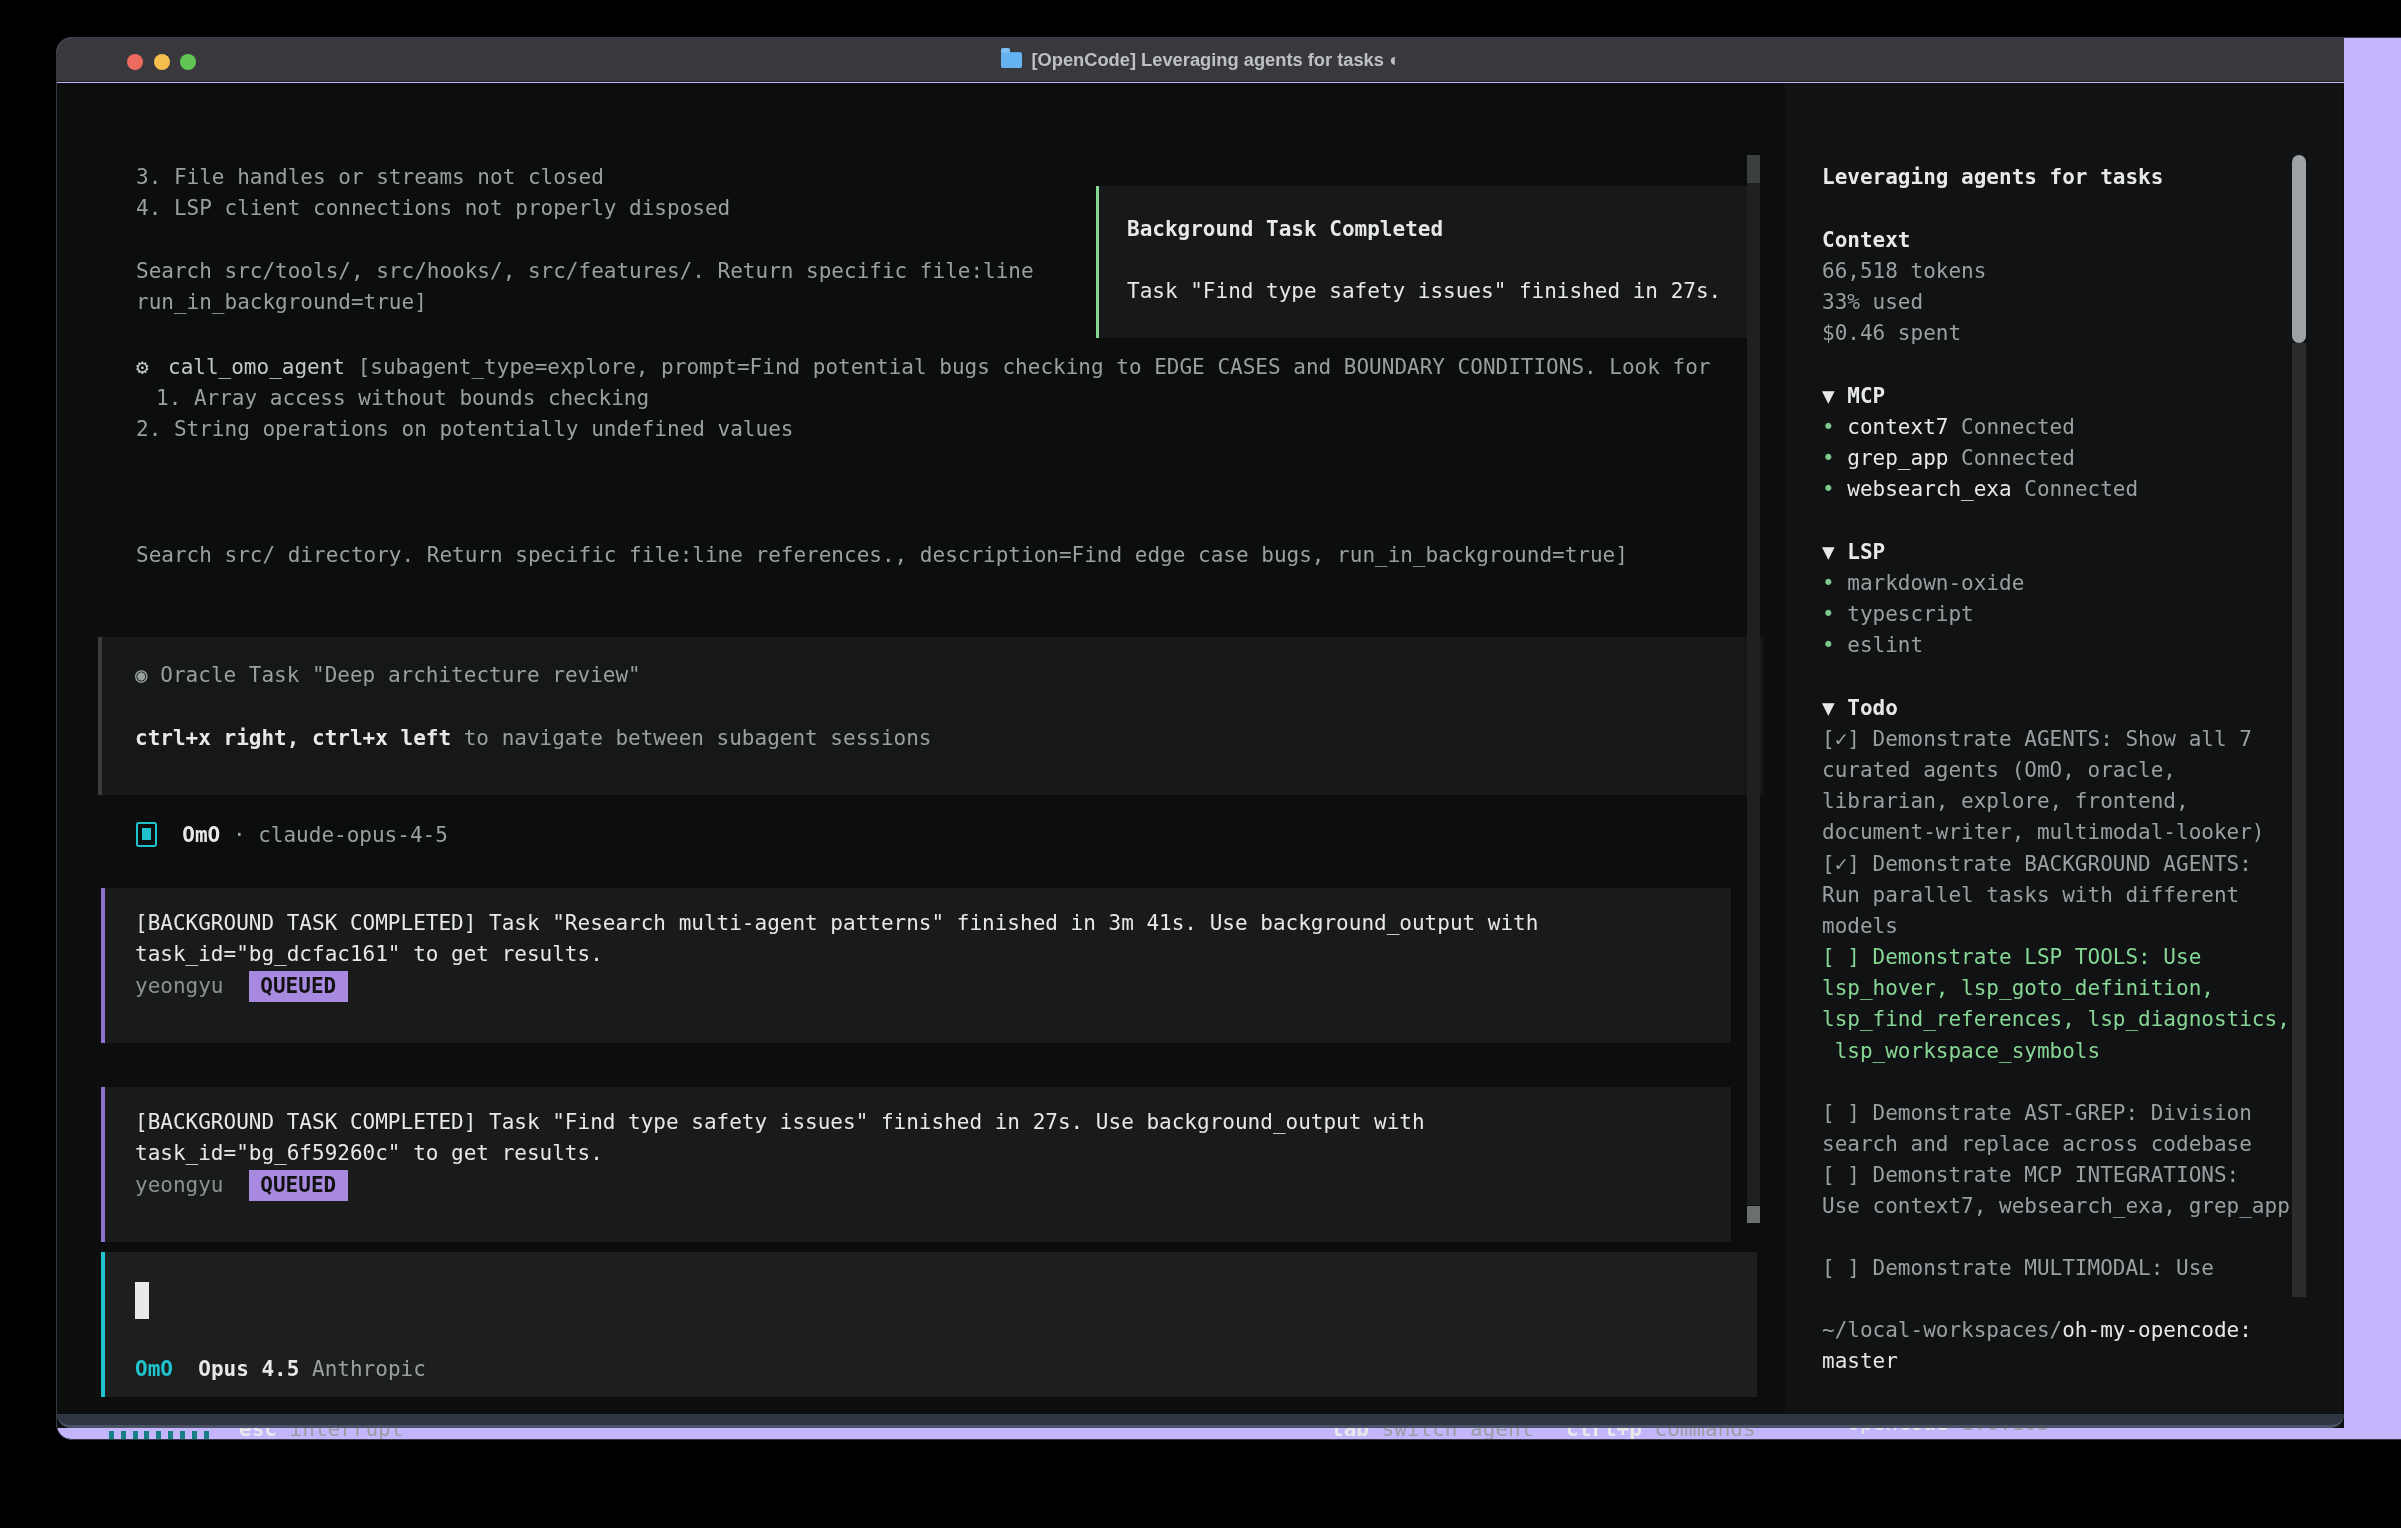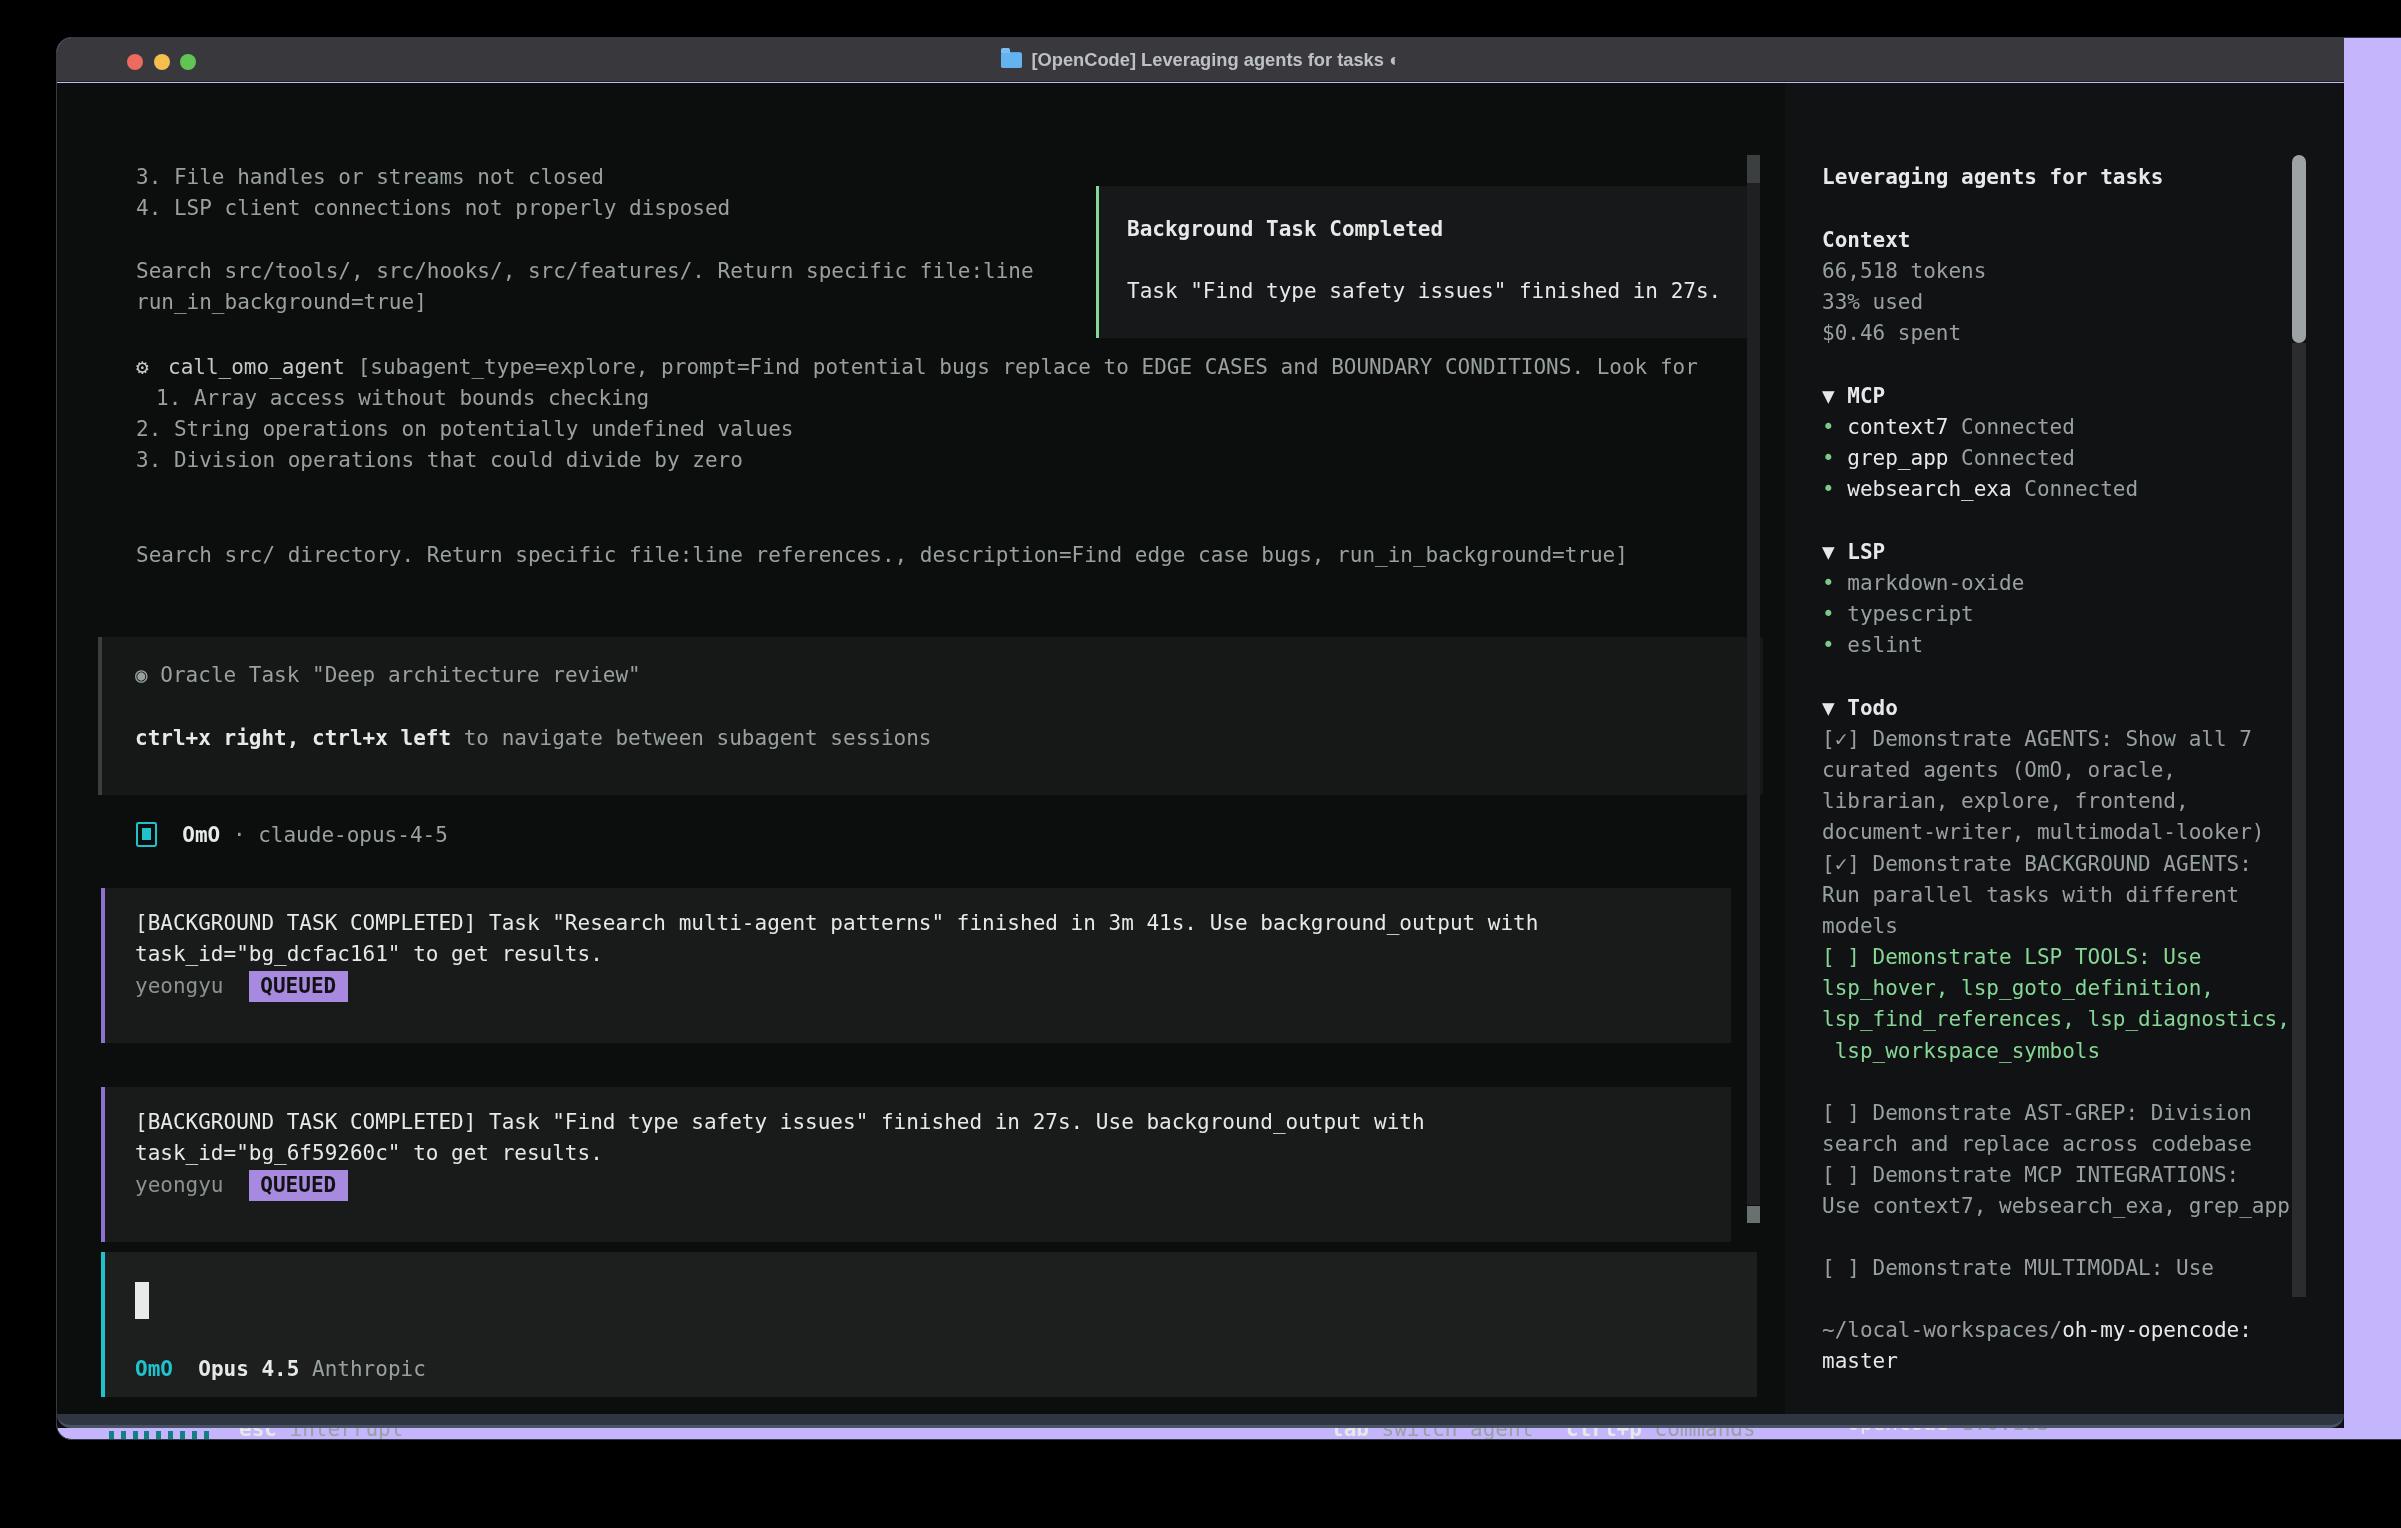--- a/index.html
+++ b/index.html
@@ -86,24 +86,23 @@
     </div>
 
     <div class="content">
       <div class="sidebarbg"></div>
 
       <div class="ln gray" style="left:79px; top:79px;">3. File handles or streams not closed</div>
       <div class="ln gray" style="left:79px; top:110px;">4. LSP client connections not properly disposed</div>
       <div class="ln gray" style="left:79px; top:173px;">Search src/tools/, src/hooks/, src/features/. Return specific file:line</div>
       <div class="ln gray" style="left:79px; top:204px;">run_in_background=true]</div>
 
-      <div class="ln" style="left:79px; top:269px;"><span class="gearicon">⚙</span><span style="color:#c3c9c9;">call_omo_agent</span><span class="gray"> </span><span class="gray">[subagent_type=explore, prompt=Find potential bugs replace to EDGE CASES and BOUNDARY CONDITIONS. Look for</span></div>
+      <div class="ln" style="left:79px; top:269px;"><span class="gearicon">⚙</span><span style="color:#c3c9c9;">call_omo_agent</span><span class="gray"> </span><span class="gray">[subagent_type=explore, prompt=Find potential bugs checking to EDGE CASES and BOUNDARY CONDITIONS. Look for</span></div>
       <div class="ln gray" style="left:79px; top:300px;margin-left:20px;">1. Array access without bounds checking</div>
       <div class="ln gray" style="left:79px; top:331px;">2. String operations on potentially undefined values</div>
-      <div class="ln gray" style="left:79px; top:362px;">3. Division operations that could divide by zero</div>
       <div class="ln gray" style="left:79px; top:457px;">Search src/ directory. Return specific file:line references., description=Find edge case bugs, run_in_background=true]</div>
 
       <div class="toast">
         <div class="ln white bold" style="top:28px;">Background Task Completed</div>
         <div class="ln white" style="top:90px;">Task "Find type safety issues" finished in 27s.</div>
       </div>
 
       <div class="oraclebox">
         <div class="ln gray" style="top:22.5px;"><span>◉</span><span> </span><span>Oracle Task "Deep architecture review"</span></div>
         <div class="ln" style="top:86px;"><span class="white bold">ctrl+x right, ctrl+x left</span><span class="gray"> to navigate between subagent sessions</span></div>

